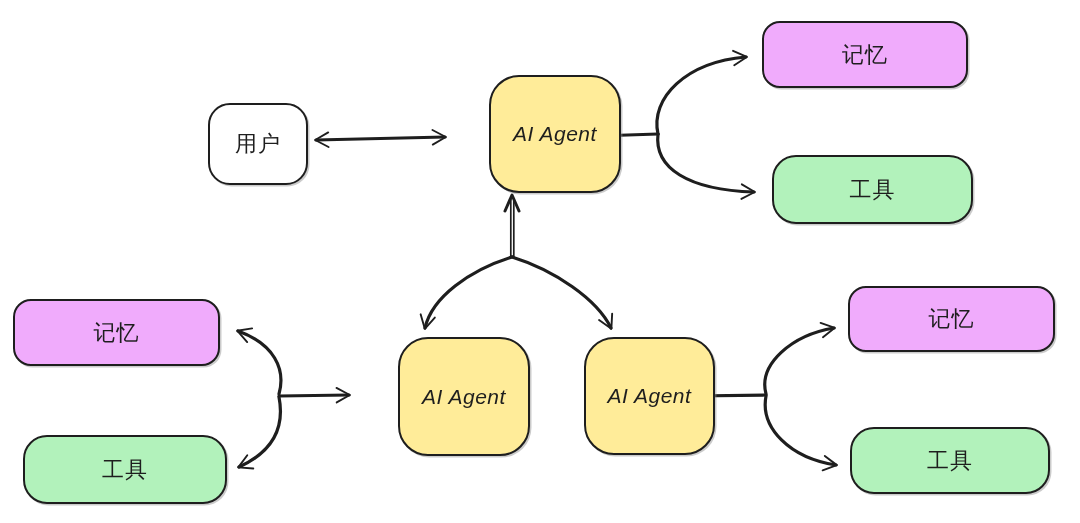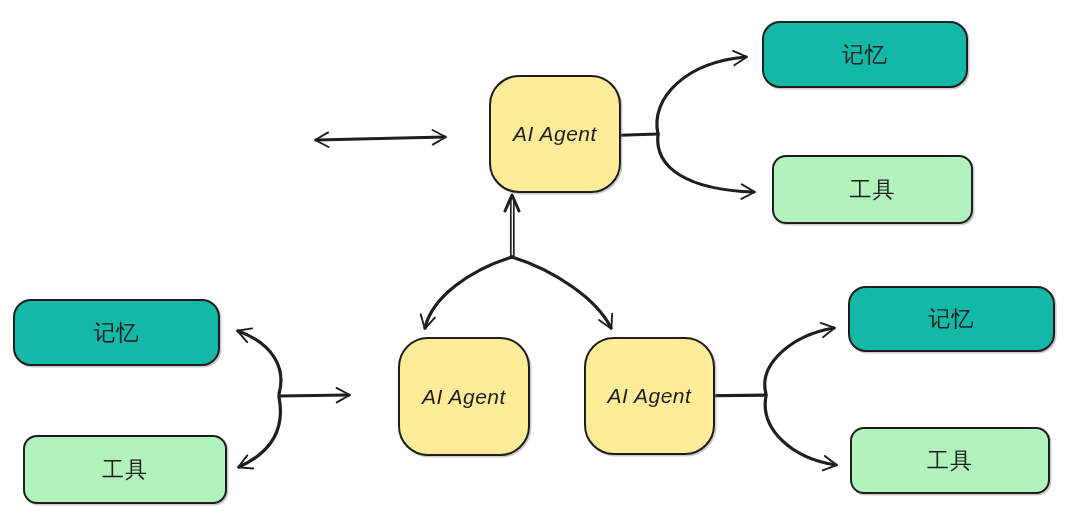--- a/index.html
+++ b/index.html
@@ -30,22 +30,22 @@
   .cjk { font-size: 22px; letter-spacing: 1px; }
   .agent {
     background: #ffec99;
     border-radius: 30px;
     font-style: italic;
     font-size: 21px;
     font-weight: 500;
     letter-spacing: 0.5px;
     margin-left: 37px;
   }
-  .memory { background: #14b8a6; border-radius: 18px; }
-  .tools  { background: #b2f2bb; border-radius: 14px; text-align: right; }
+  .memory { background: #f0abfc; border-radius: 18px; }
+  .tools  { background: #b2f2bb; border-radius: 24px; text-align: right; }
 
   .n-user        { left: 208px; top: 103px; width: 100px; height: 82px;  border-radius: 22px; }
   .n-agent-top   { left: 452px; top: 75px;  width: 132px; height: 118px; }
   .n-mem-tr      { left: 762px; top: 21px;  width: 206px; height: 67px; }
   .n-tools-tr    { left: 772px; top: 155px; width: 201px; height: 69px; }
   .n-agent-left  { left: 361px; top: 337px; width: 132px; height: 119px; }
   .n-agent-right { left: 547px; top: 337px; width: 131px; height: 118px; }
   .n-mem-bl      { left: 13px;  top: 299px; width: 207px; height: 67px; }
   .n-tools-bl    { left: 23px;  top: 435px; width: 204px; height: 69px; }
   .n-mem-br      { left: 848px; top: 286px; width: 207px; height: 66px; }
@@ -77,20 +77,23 @@
 
     <path d="M279,396 L349,395" marker-end="url(#ah)"></path>
     <path d="M279,394 C286,369 274,344 238,331" marker-end="url(#ah)"></path>
     <path d="M279,397 C285,428 272,452 239,467" marker-end="url(#ah)"></path>
 
     <path d="M766,395 L692,396" marker-end="url(#ah)"></path>
     <path d="M766,394 C758,364 792,335 834,328" marker-end="url(#ah)"></path>
     <path d="M766,396 C760,428 790,458 836,465" marker-end="url(#ah)"></path>
   </svg>
 
+  <div class="node n-user cjk">
+    <span>用户</span>
+  </div>
 
   <div class="node agent n-agent-top">
     <span>AI Agent</span>
   </div>
 
   <div class="node memory cjk n-mem-tr">
     <span>记忆</span>
   </div>
 
   <div class="node tools cjk n-tools-tr">

